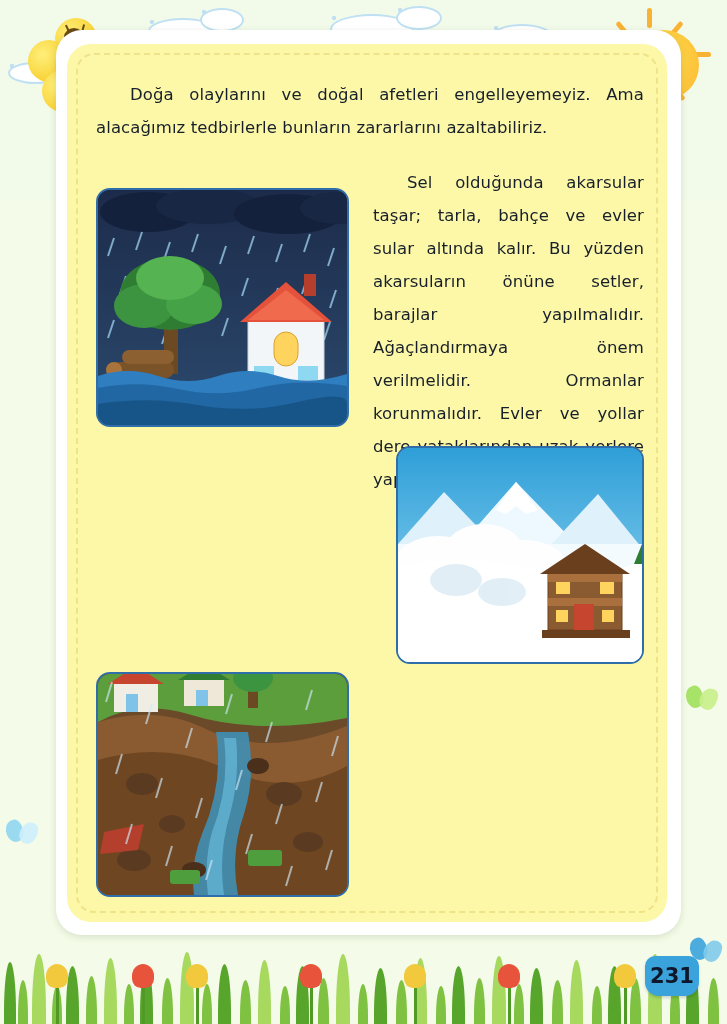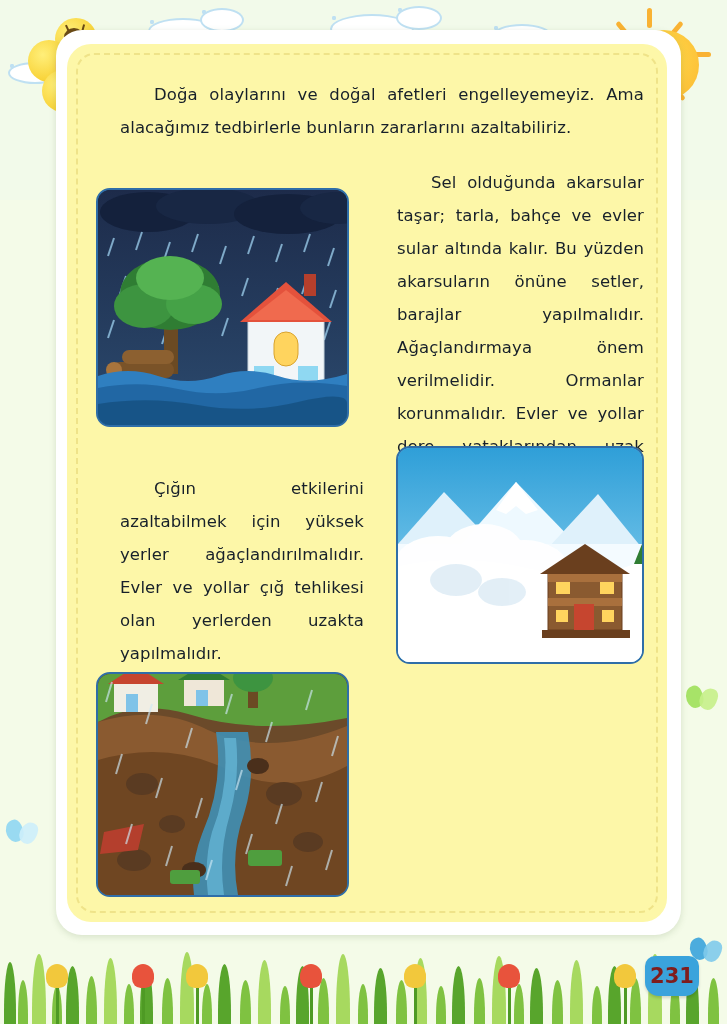--- a/index.html
+++ b/index.html
@@ -136,21 +136,21 @@
   }
   p.body {
     margin: 0;
     font-family: "DejaVu Sans", sans-serif;
     font-size: 16.5px;
     line-height: 33px;
     color: #17202a;
     text-align: justify;
     letter-spacing: .1px;
   }
-  p.body.indent { text-indent: 34px; margin-left: 24px; }
+  p.body.indent { text-indent: 34px; }
 
   .intro { position: absolute; left: 0; top: 0; width: 548px; }
 
   
   .block-flood-text {
     position: absolute; left: 277px; top: 88px; width: 271px;
   }
   .img-flood {
     position: absolute; left: 0px; top: 110px;
     width: 253px; height: 239px;
@@ -182,21 +182,21 @@
     border: 2px solid #2f6ea8;
     background: #5a3b22;
   }
 
   
   .page-no {
     position: absolute; right: 28px; bottom: 28px;
     width: 54px; height: 40px;
     display: flex; align-items: center; justify-content: center;
     font-family: "DejaVu Sans", sans-serif;
-    font-weight: bold; font-size: 21px; color: #7f1d1d;
+    font-weight: bold; font-size: 21px; color: #0f172a;
     background: #3aa3dc;
     border-radius: 10px 10px 14px 14px;
     box-shadow: 0 2px 3px rgba(0,0,0,.15);
   }
 
   svg { display: block; }
 </style>
 </head>
 <body>
 
@@ -327,23 +327,20 @@
         <path d="M0,186 Q30,176 60,186 T120,186 T180,186 T249,184 L249,235 L0,235 Z" fill="#2f7fc0"></path>
         <path d="M0,198 Q40,190 80,199 T160,198 T249,196 L249,235 L0,235 Z" fill="#1f639f" opacity=".85"></path>
         <path d="M0,214 Q50,206 100,215 T200,212 T249,214 L249,235 L0,235 Z" fill="#15507f" opacity=".8"></path>
       </svg>
     </div>
 
     <div class="block-flood-text">
       <p class="body indent">Sel olduğunda akarsular taşar; tarla, bahçe ve evler sular altında kalır. Bu yüzden akarsuların önüne setler, barajlar yapılmalıdır. Ağaçlandırmaya önem verilmelidir. Ormanlar korunmalıdır. Evler ve yollar dere yataklarından uzak yerlere yapılmalıdır.</p>
     </div>
 
-    <div class="block-avalanche-text">
-      <p class="body indent">Çığın etkilerini azaltabilmek için yüksek yerler ağaçlandırılmalıdır. Evler ve yollar çığ tehlikesi olan yerlerden uzakta yapılmalıdır.</p>
-    </div>
 
     <div class="img-avalanche">
       <svg width="244" height="214" viewBox="0 0 244 214">
         <defs>
           <linearGradient id="skyblue" x1="0" y1="0" x2="0" y2="1">
             <stop offset="0" stop-color="#2f9fd8"></stop>
             <stop offset="1" stop-color="#9fdcf4"></stop>
           </linearGradient>
         </defs>
         <rect x="0" y="0" width="244" height="214" fill="url(#skyblue)"></rect>

